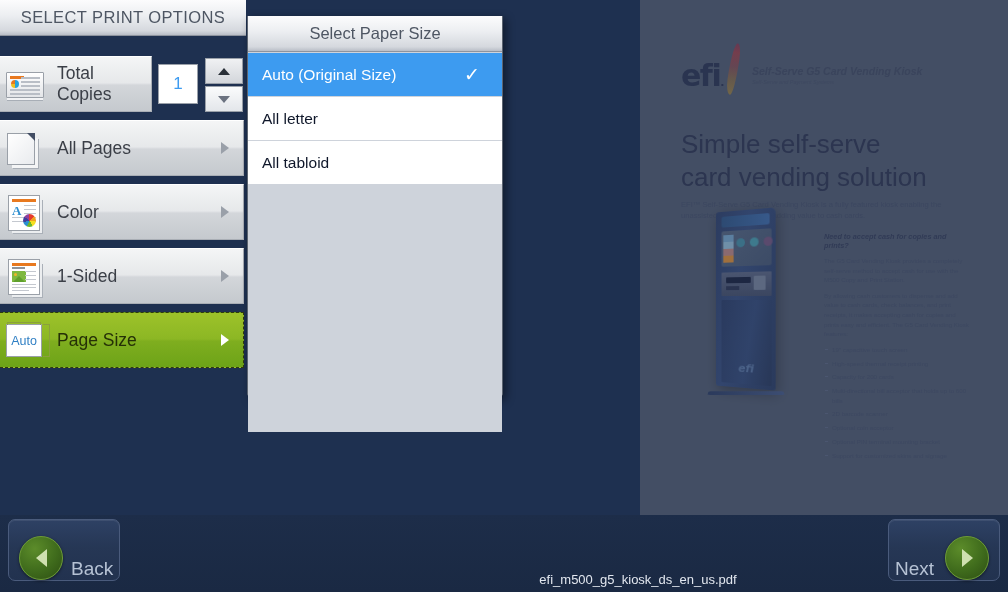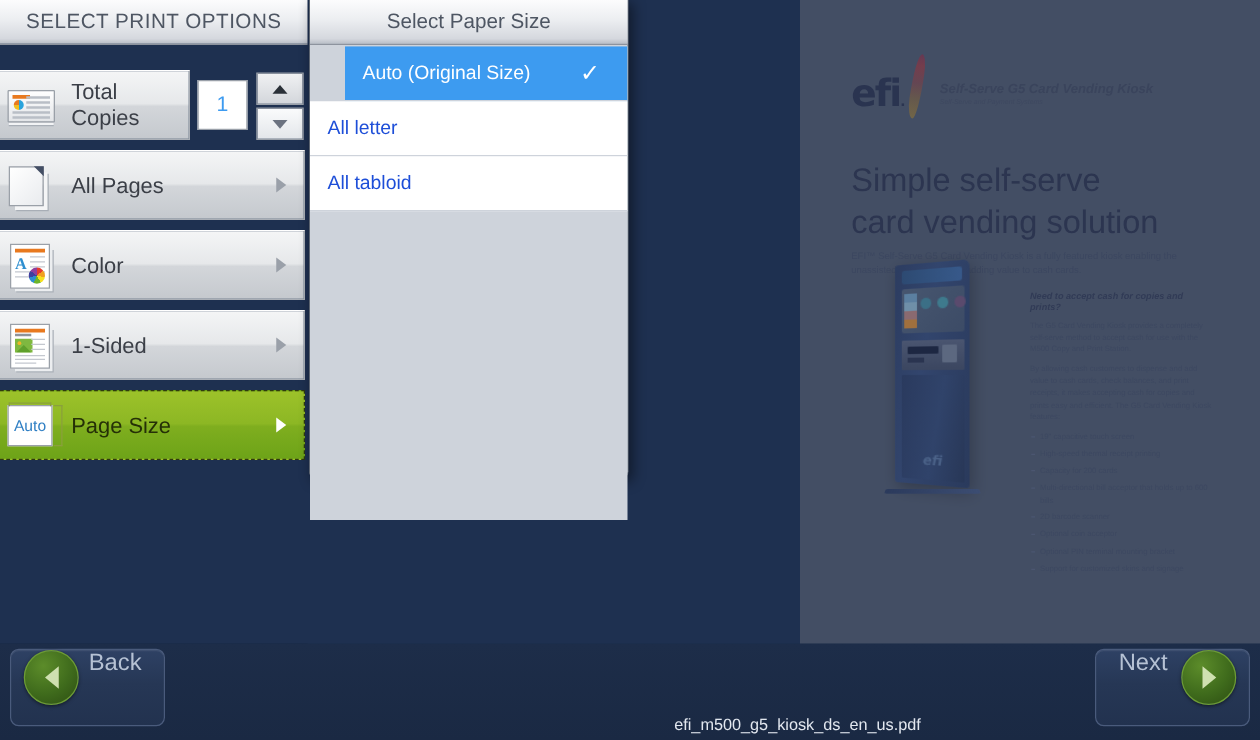--- a/index.html
+++ b/index.html
@@ -236,71 +236,71 @@
     font-size:12.5px; color:#2f7fc4;
   }
   .auto-bracket {
     position:absolute; left:38px; top:4px; width:7px; height:33px;
     border:1px solid #8aa03c; border-left:none;
   }
   .auto-bracket-top { position:absolute; left:2px; top:2px; width:34px; height:3px; border:1px solid #8aa03c; border-bottom:none;}
 
   
   .popup {
-    position: absolute; left: 247px; top: 0; width: 256px; height: 382px;
+    position: absolute; left: 247px; top: 16px; width: 256px; height: 382px;
     background: #ced3db;
     border: 1px solid #5c6470;
     border-top: none;
     box-shadow: 3px 3px 10px rgba(0,0,0,.45);
     border-radius: 0 0 5px 5px;
   }
   .popup-header {
     height: 36px; width: 100%;
     background: linear-gradient(180deg,#fcfcfd 0%,#eceef1 45%,#d5d8de 88%,#b9bec7 100%);
     border-bottom: 1px solid #8d939e;
     display: flex; align-items: center; justify-content: center;
     font-size: 16.5px; color: #4e5663;
   }
   .popup-list {
     position: absolute; left: 0; top: 37px; right: 0; height: 379px;
     background: #ced3db; overflow: hidden;
   }
   .opt {
     height: 44px; background: #fff; display: flex; align-items: center;
-    padding: 0 14px; font-size: 15.5px; color: #1d4ed8;
+    padding: 0 14px; font-size: 15.5px; color: #0f172a;
     border-bottom: 1px solid #ced3db;
     justify-content: space-between;
   }
-  .opt.sel { background: #3d9bf0; color: #fff; margin-left: 28px; }
+  .opt.sel { background: #3d9bf0; color: #fff; }
   .opt .check { font-size: 19px; color: #fff; margin-right: 8px; }
   .popup-footer {
     position: absolute; left: 0; bottom: 0; right: 0; height: 74px;
     background: linear-gradient(180deg,#dfe3e9 0%,#d3d8e0 40%,#c3c9d3 100%);
     border-top: 1px solid #9aa0aa;
     display: flex; align-items: center; justify-content: center;
     border-radius: 0 0 4px 4px;
   }
   .ok-btn {
     width: 74px; height: 56px;
     background: linear-gradient(180deg,#17496d 0%,#0f4265 50%,#124a70 100%);
     border: 1px solid #fff;
     box-shadow: 0 0 0 1px #7e8692;
     color: #fff; font-size: 18px;
     display: flex; align-items: center; justify-content: center;
     cursor: pointer;
   }
 
   
   .back-btn, .next-btn {
-    position: absolute; bottom: 11px; height: 62px; width: 124px;
+    position: absolute; bottom: 11px; height: 62px; width: 112px;
     background: linear-gradient(180deg,#2d4062 0%,#2536533 40%,#223352 100%);
     background: linear-gradient(180deg,#2e4164 0%,#263755 45%,#22324f 100%);
     border: 1px solid #4a5b7c;
     border-radius: 7px;
-    display: flex; align-items: flex-start; gap: 8px;
+    display: flex; align-items: flex-end; gap: 8px;
     cursor: pointer;
     box-shadow: inset 0 1px 0 rgba(255,255,255,.08);
   }
   .back-btn { left: 8px; padding-left: 10px; }
   .next-btn { right: 8px; padding-right: 10px; justify-content: flex-end; gap: 11px; }
   .nav-circle {
     width: 44px; height: 44px; border-radius: 50%;
     background: radial-gradient(circle at 35% 28%, #5c8c2a 0%, #3f6b1c 55%, #2c4d12 100%);
     border: 1px solid #6d9c34;
     display: flex; align-items: center; justify-content: center;

